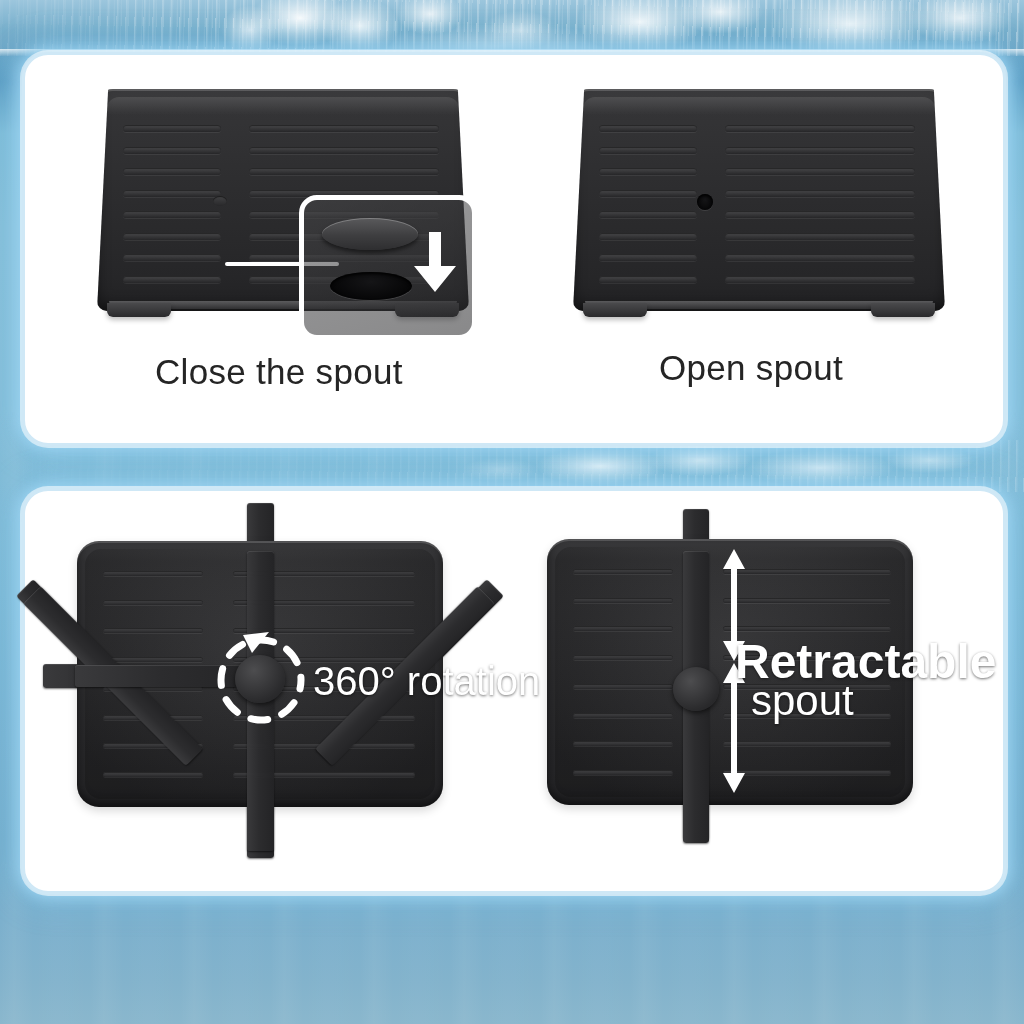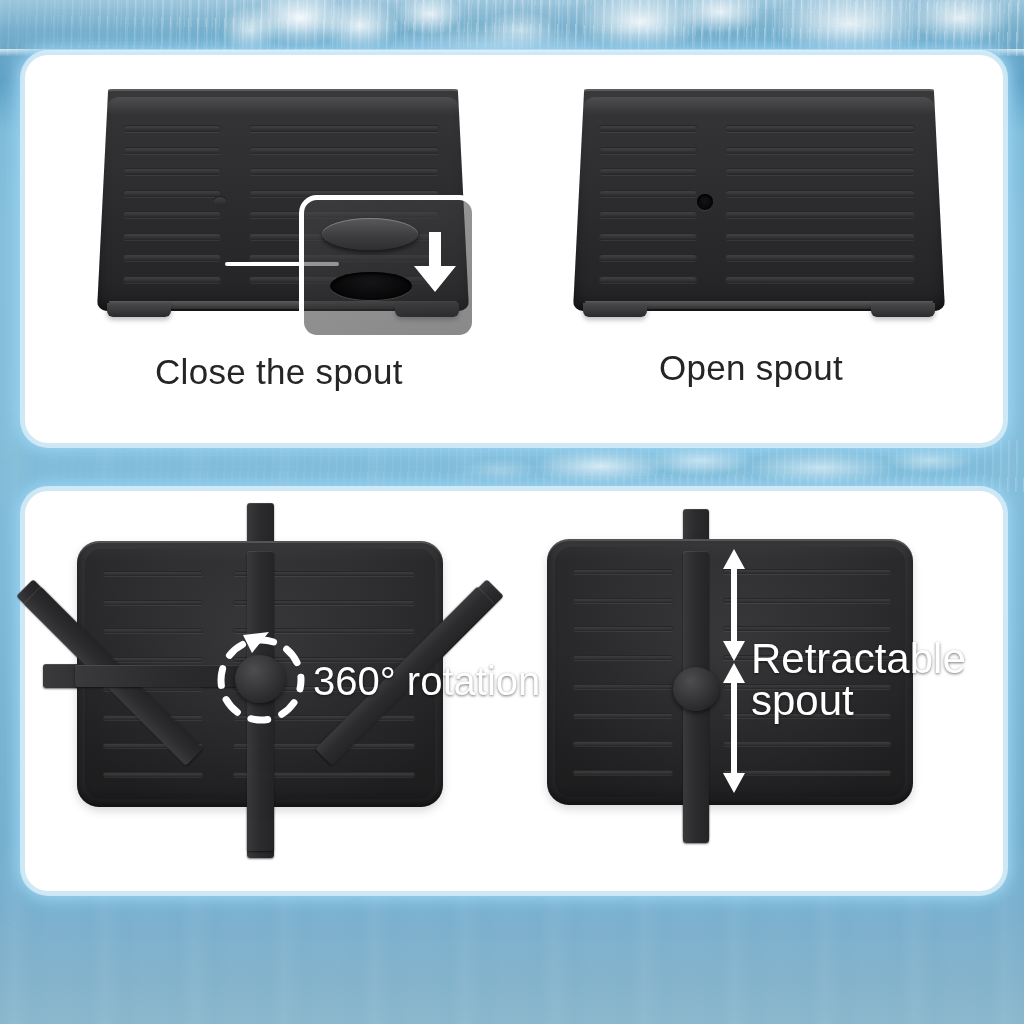--- a/index.html
+++ b/index.html
@@ -486,19 +486,19 @@
           <polygon points="13,0 24,20 16,20 16,92 24,92 13,112 2,92 10,92 10,20 2,20" fill="#ffffff"></polygon>
         </svg>
       </span>
 
       <span style="position:absolute; left:196px; top:172px;">
         <svg width="26" height="130" viewBox="0 0 26 130" aria-hidden="true">
           <polygon points="13,0 24,20 16,20 16,110 24,110 13,130 2,110 10,110 10,20 2,20" fill="#ffffff"></polygon>
         </svg>
       </span>
 
-      <div class="white-label two-line" style="left:226px; top:146px; font-size:42px;">Retractable</div>
+      <div class="white-label two-line" style="left:210px; top:146px; font-size:48px;font-weight:bold;">Retractable</div>
       <div class="white-label two-line" style="left:226px; top:188px; font-size:42px;">spout</div>
     </div>
   </div>
 
 
 </div>
 
 </body></html>

